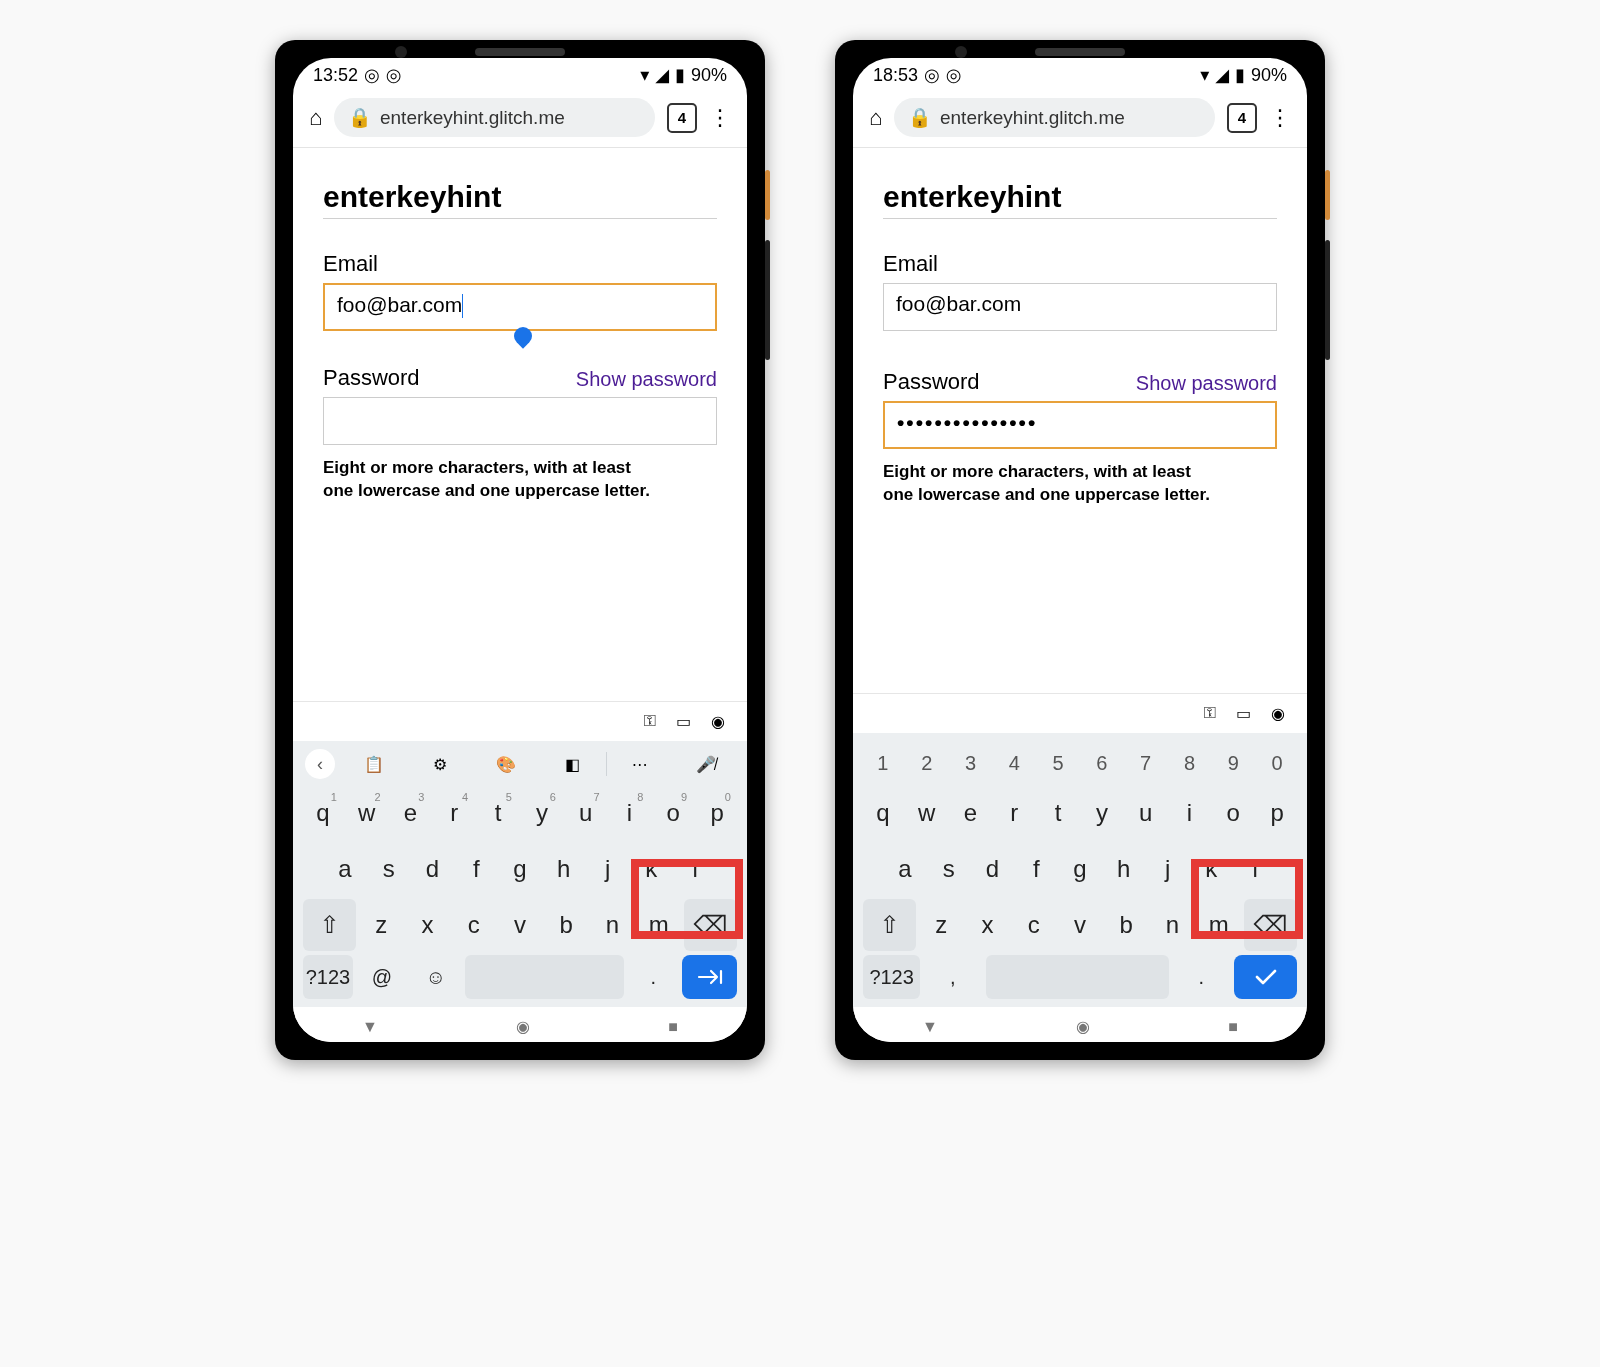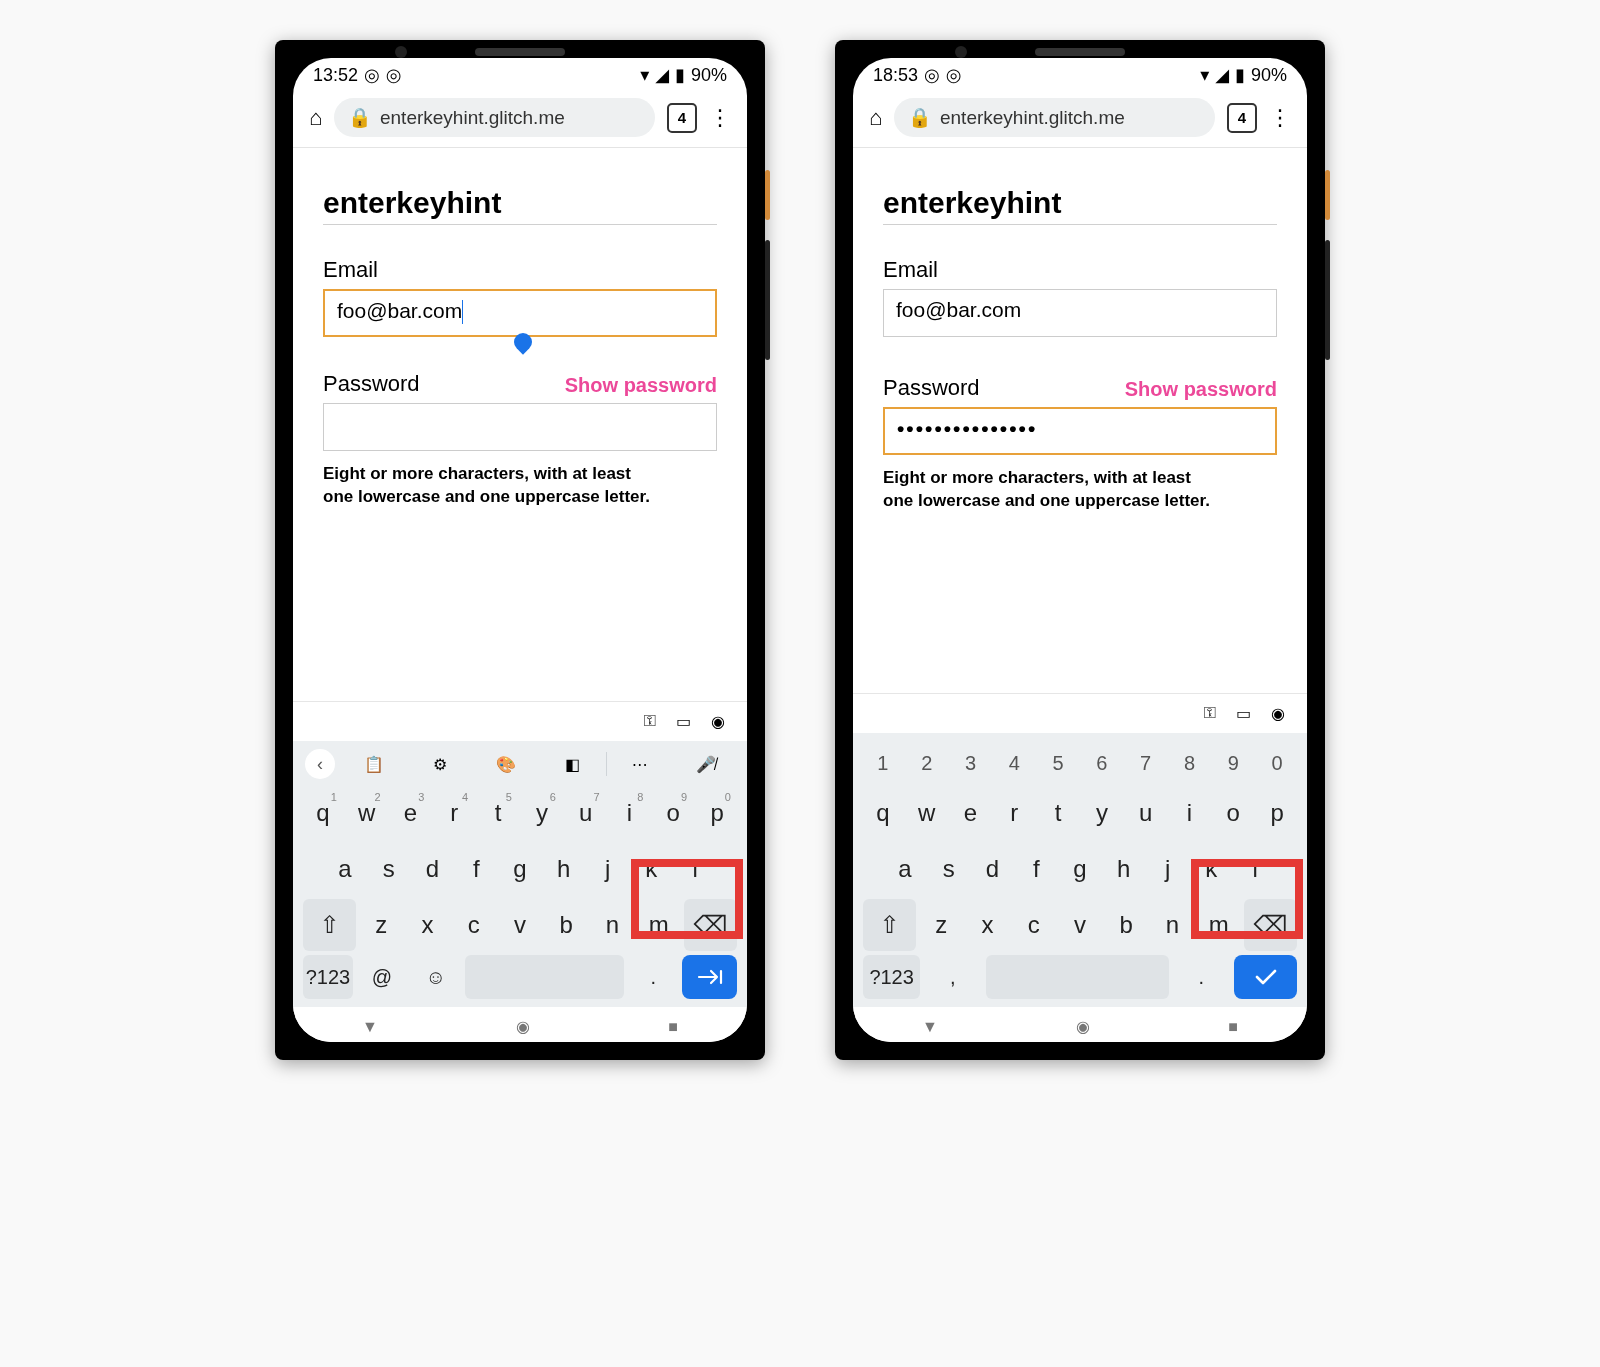--- a/index.html
+++ b/index.html
@@ -18,21 +18,21 @@
     font-family:Arial,Helvetica,sans-serif;
     display:flex;
     justify-content:center;
     gap:70px;
     padding:40px;
   }
   .phone{
     width:490px;
     height:1020px;
     background:var(--phone);
-    border-radius:8px;
+    border-radius:20px;
     position:relative;
     box-shadow:0 4px 18px rgba(0,0,0,.35);
     padding:18px;
     box-sizing:border-box;
   }
   .screen{
     width:100%;height:100%;
     background:var(--screen);
     border-radius:38px;
     overflow:hidden;
@@ -48,24 +48,24 @@
 
   .statusbar{display:flex;justify-content:space-between;align-items:center;padding:6px 20px;font-size:18px;font-weight:500;}
   .status-left,.status-right{display:flex;align-items:center;gap:6px;}
   .ic{display:inline-flex;}
 
   .addrbar{display:flex;align-items:center;gap:12px;padding:6px 16px 10px;border-bottom:1px solid #e4e4e4;}
   .omni{flex:1;display:flex;align-items:center;gap:8px;background:#eef0f1;border-radius:22px;padding:8px 14px;font-size:19px;color:#333;}
   .tabcount{width:26px;height:26px;border:2px solid #333;border-radius:5px;display:flex;align-items:center;justify-content:center;font-size:15px;font-weight:600;}
 
   .page{flex:1;padding:28px 30px 0;overflow:hidden;}
-  .page h1{font-size:30px;margin:10px 0 4px;font-weight:700;}
+  .page h1{font-size:30px;margin:4px 0 4px;font-weight:700;}
   .rule{border:0;border-top:1px solid #d0d0d0;margin:0 0 32px;}
   .label-row{display:flex;justify-content:space-between;align-items:flex-end;font-size:22px;margin:20px 0 6px;}
-  .sub{color:#ec4899;font-size:20px;font-weight:bold;}
+  .sub{color:#4c1d95;font-size:20px;}
   .field{width:100%;height:48px;border:1px solid #ccc;font-size:21px;padding:8px 12px;box-sizing:border-box;}
   .field.focused{border:2px solid var(--orange);}
   .caret{display:inline-block;width:1px;height:24px;background:var(--blue);vertical-align:middle;animation:blink 1s infinite;}
   @keyframes blink{50%{opacity:0}}
   .caret-handle{width:18px;height:18px;background:var(--blue);border-radius:50% 50% 50% 0;transform:rotate(-45deg);margin:-4px 0 0 191px;}
   .hint{font-size:17px;font-weight:600;line-height:1.35;margin-top:12px;}
 
   .imebar{border-top:1px solid #e6e6e6;display:flex;justify-content:flex-end;gap:20px;padding:10px 22px;}
 
   .kbd{background:var(--key-bg);padding:8px 4px 6px;}

